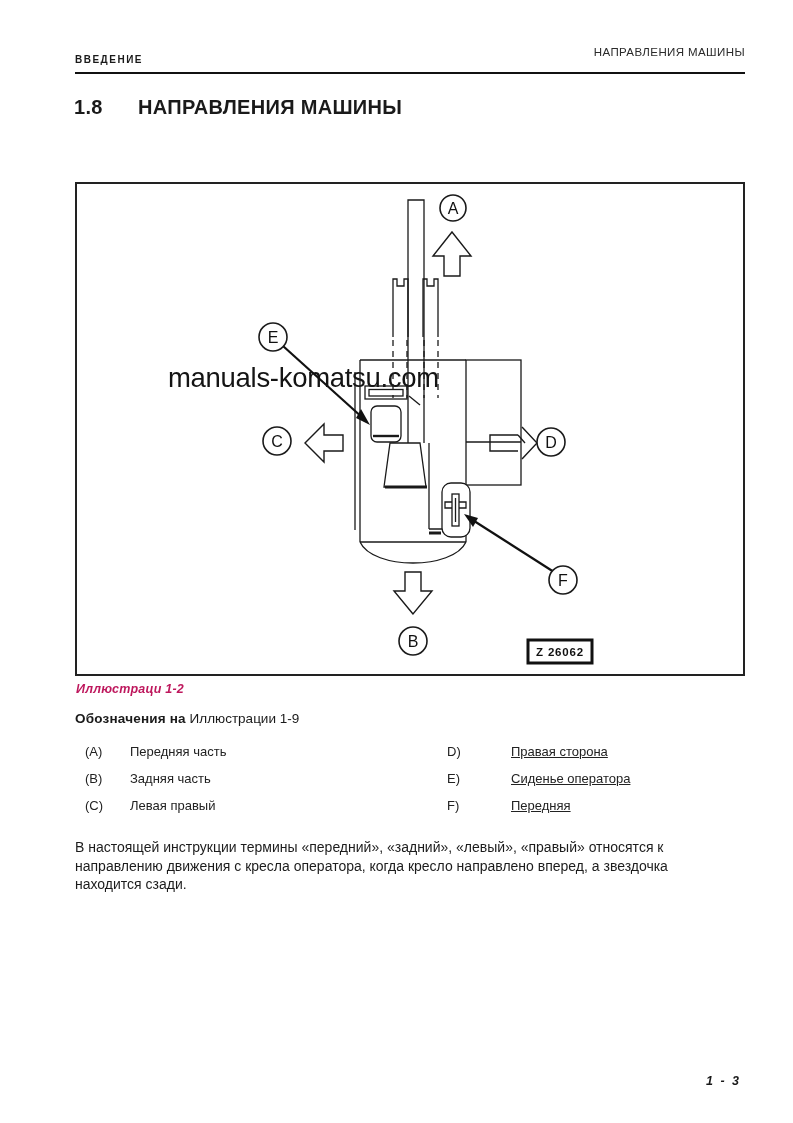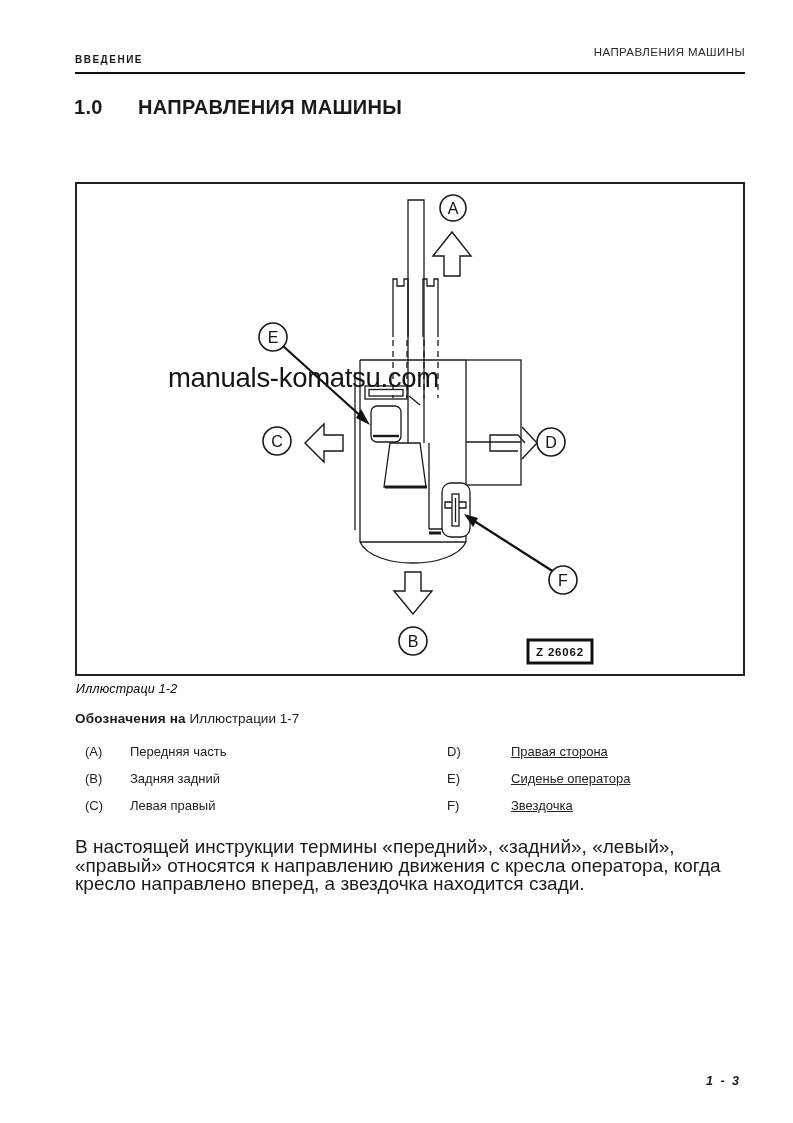--- a/index.html
+++ b/index.html
@@ -9,50 +9,50 @@
   }
   
   .hdr-left{position:absolute;left:75px;top:46px;font-size:10px;font-weight:bold;letter-spacing:1.5px;margin-top:8px;}
   .hdr-right{position:absolute;right:48px;top:46px;font-size:11.5px;letter-spacing:0.4px;color:#2a2a2a;}
   .hdr-rule{position:absolute;left:75px;top:72px;width:670px;height:2px;background:#111;}
   
   .sec-title{position:absolute;left:74px;top:96px;display:flex;font-size:20px;font-weight:bold;letter-spacing:0.3px;}
   .sec-num{width:64px;}
   
   .fig-frame{position:absolute;left:75px;top:182px;width:666px;height:490px;border:2px solid #222;background:#fff;}
-  .fig-caption{position:absolute;left:76px;top:682px;font-size:12.5px;font-style:italic;color:#000000;letter-spacing:0.2px;}
+  .fig-caption{position:absolute;left:76px;top:682px;font-size:12.5px;font-style:italic;color:#be185d;letter-spacing:0.2px;font-weight:bold;}
   
   .legend-heading{position:absolute;left:75px;top:711px;font-size:13.5px;}
   .legend-heading b{letter-spacing:0.2px;}
   .legend{position:absolute;left:75px;top:744px;width:670px;font-size:13px;color:#222;}
   .legend-row{position:relative;height:27px;}
   .lg-key-l{position:absolute;left:10px;top:0;}
   .lg-lab-l{position:absolute;left:55px;top:0;}
   .lg-key-r{position:absolute;left:372px;top:0;}
   .lg-lab-r{position:absolute;left:436px;top:0;text-decoration:underline;}
   
-  .body-par{position:absolute;left:75px;top:838px;width:660px;font-size:19px;line-height:18.5px;color:#1c1c1c;}
+  .body-par{position:absolute;left:75px;top:838px;width:660px;font-size:14px;line-height:18.5px;color:#1c1c1c;}
   
   .page-num{position:absolute;left:75px;right:52px;top:1074px;text-align:right;font-size:12.5px;font-weight:bold;letter-spacing:2px;font-style:italic;}
   svg text{font-family:"Liberation Sans","DejaVu Sans",sans-serif;}
   .wmark{font-size:27.5px;fill:#141414;letter-spacing:-0.3px;}
   .marker-letter{font-size:16px;fill:#111;}
   .zcode{font-size:11.5px;fill:#111;letter-spacing:0.8px;font-weight:bold;}
 </style>
 </head>
 <body>
 
 <div class="page">
 
   <div class="hdr-left">ВВЕДЕНИЕ</div>
   <div class="hdr-right">НАПРАВЛЕНИЯ МАШИНЫ</div>
   <div class="hdr-rule"></div>
 
   <div class="sec-title">
-    <span class="sec-num">1.0</span>
+    <span class="sec-num">1.8</span>
     <span>НАПРАВЛЕНИЯ МАШИНЫ</span>
   </div>
 
   <div class="fig-frame">
     <svg width="666" height="490" viewBox="0 0 666 490">
 
       <text class="wmark" x="91" y="203">manuals-komatsu.com</text>
 
       <g stroke="#1a1a1a" stroke-width="1.3" fill="none">
 
@@ -141,40 +141,40 @@
 
       <g>
         <rect x="451" y="456" width="64" height="23" fill="#ffffff" stroke="#111" stroke-width="3"></rect>
         <text class="zcode" x="483" y="472" text-anchor="middle">Z 26062</text>
       </g>
     </svg>
   </div>
 
   <div class="fig-caption">Иллюстраци 1-2</div>
 
-  <div class="legend-heading"><b>Обозначения на</b><span> Иллюстрации 1-7</span></div>
+  <div class="legend-heading"><b>Обозначения на</b><span> Иллюстрации 1-9</span></div>
 
   <div class="legend">
     <div class="legend-row">
       <span class="lg-key-l">(A)</span>
       <span class="lg-lab-l">Передняя часть</span>
       <span class="lg-key-r">D)</span>
       <span class="lg-lab-r">Правая сторона</span>
     </div>
     <div class="legend-row">
       <span class="lg-key-l">(B)</span>
-      <span class="lg-lab-l">Задняя задний</span>
+      <span class="lg-lab-l">Задняя часть</span>
       <span class="lg-key-r">E)</span>
       <span class="lg-lab-r">Сиденье оператора</span>
     </div>
     <div class="legend-row">
       <span class="lg-key-l">(C)</span>
       <span class="lg-lab-l">Левая правый</span>
       <span class="lg-key-r">F)</span>
-      <span class="lg-lab-r">Звездочка</span>
+      <span class="lg-lab-r">Передняя</span>
     </div>
   </div>
 
   <div class="body-par">В настоящей инструкции термины «передний», «задний», «левый», «правый» относятся к направлению движения с кресла оператора, когда кресло направлено вперед, а звездочка находится сзади.</div>
 
   <div class="page-num">1 - 3</div>
 
 </div>
 
 </body></html>

